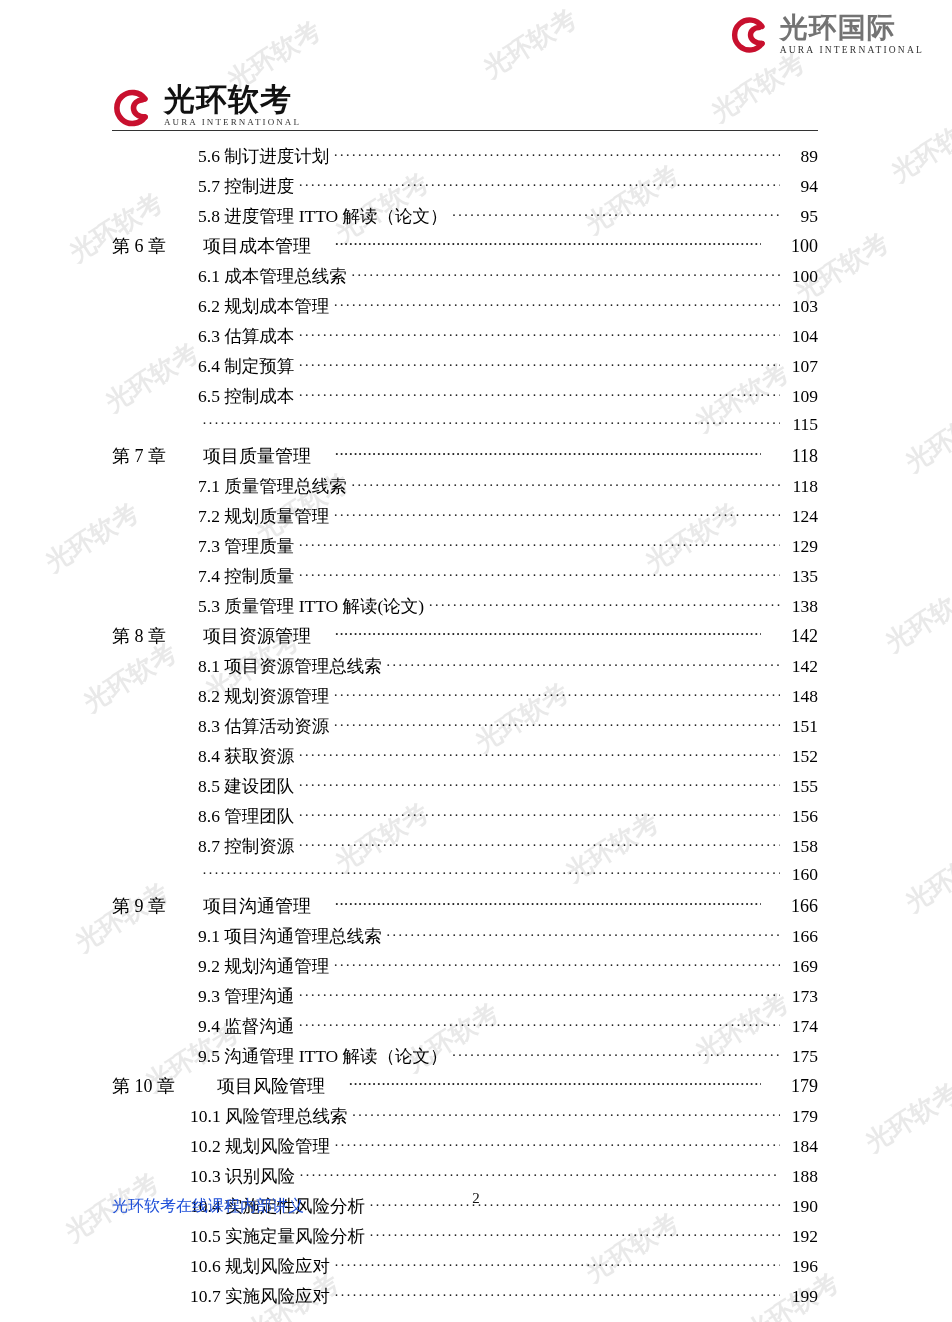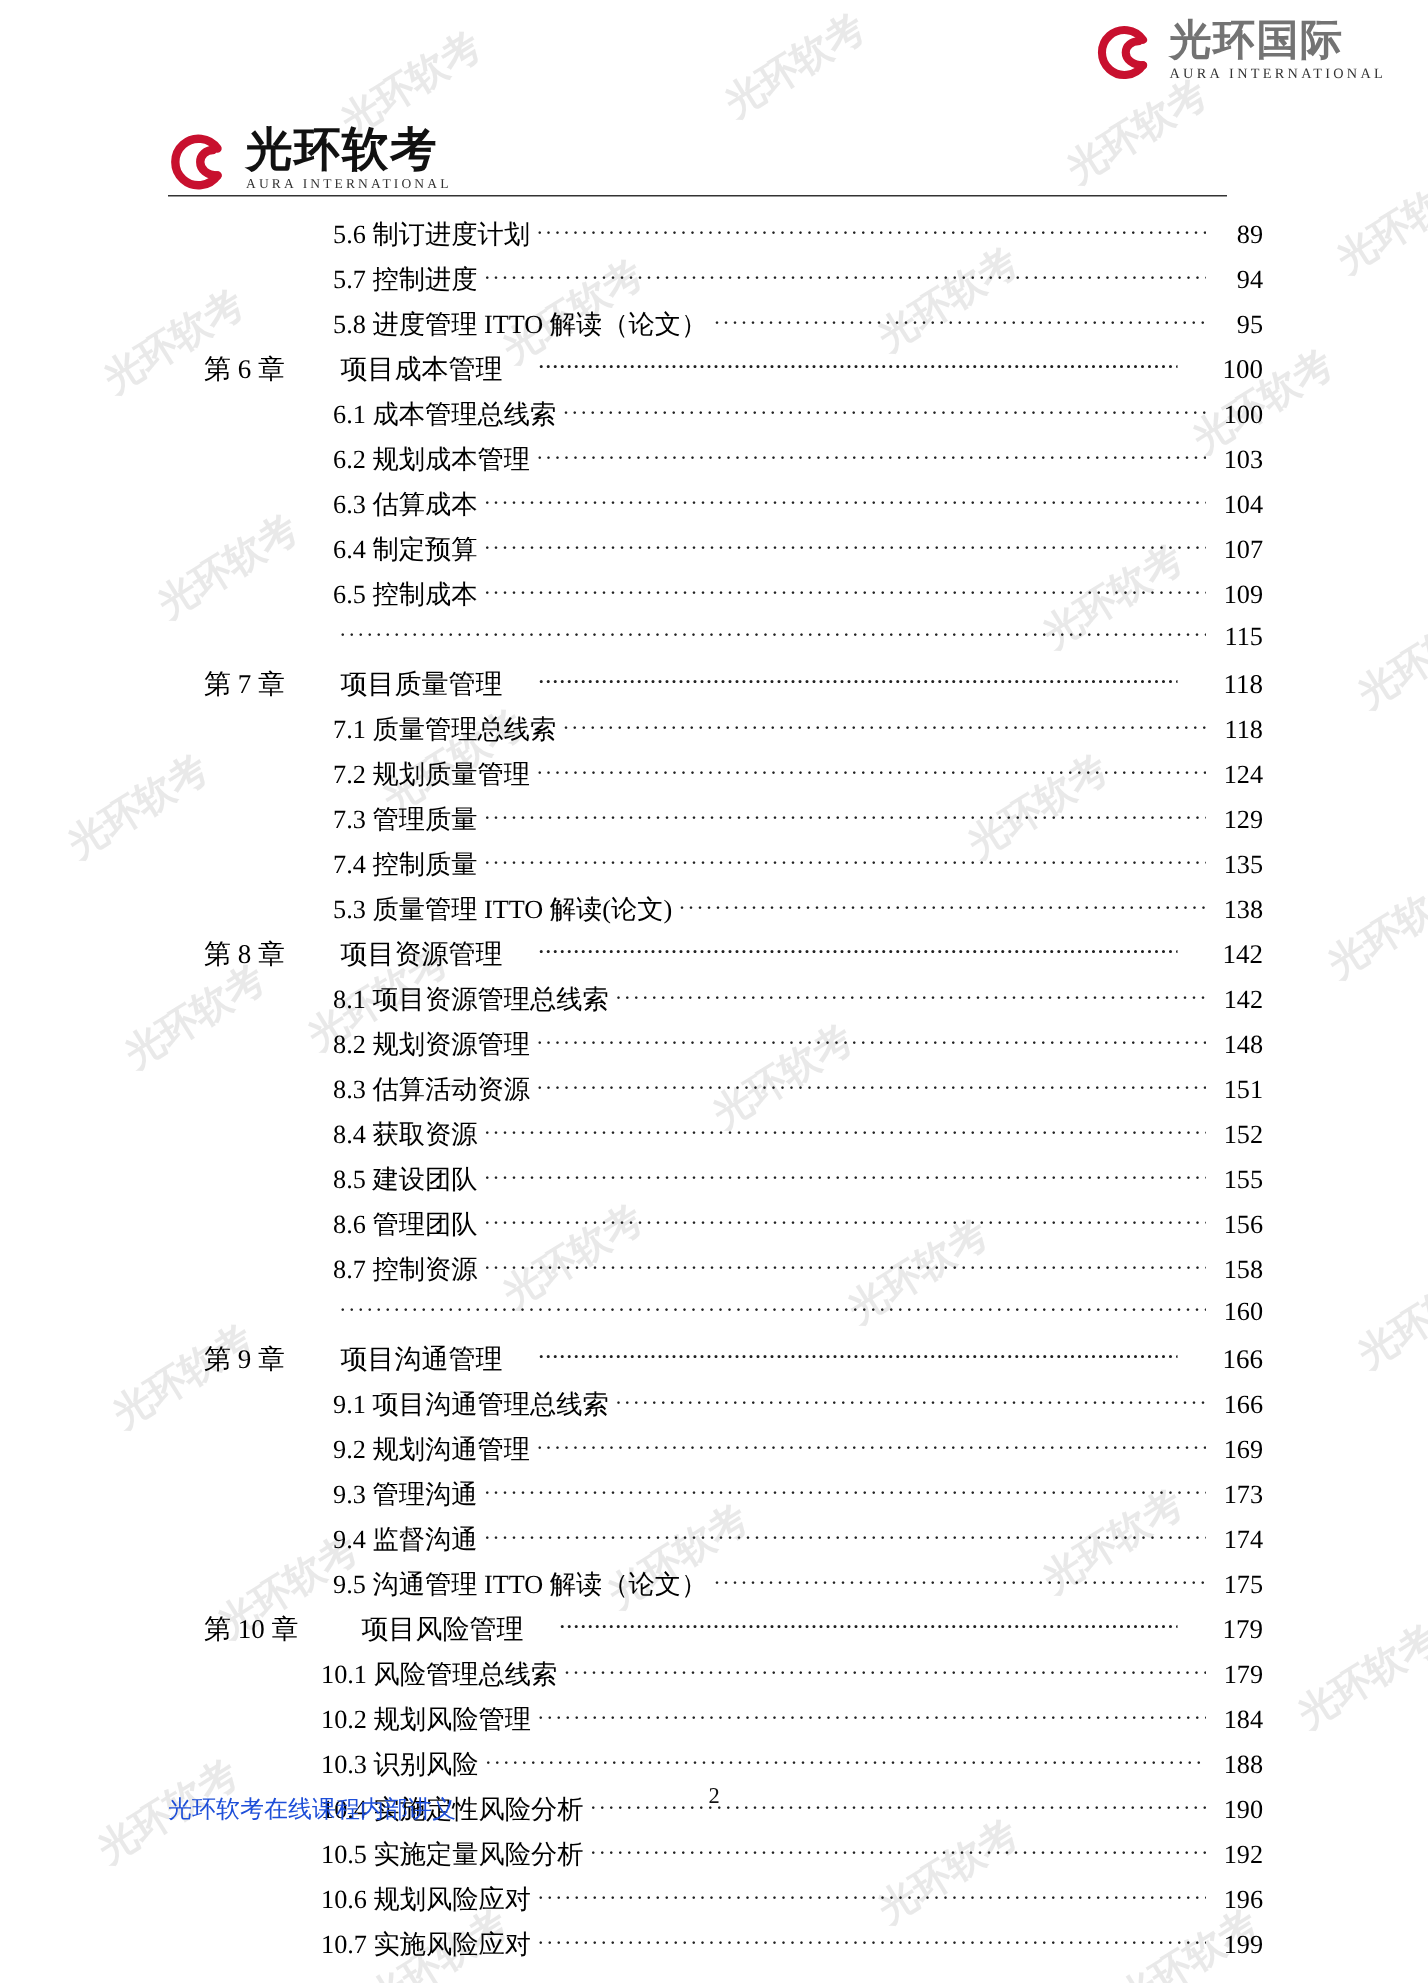--- a/index.html
+++ b/index.html
@@ -102,21 +102,20 @@
     height: 1px;
     background: #333;
   }
 
   
   #toc {
     position: absolute;
     left: 112px;
     top: 144px;
     width: 706px;
-    margin-left: 24px;
   }
   .toc-row {
     display: flex;
     align-items: baseline;
     font-size: 17.5px;
     color: #000;
     height: 30px;
   }
   .toc-row.chapter {
     font-weight: normal;

